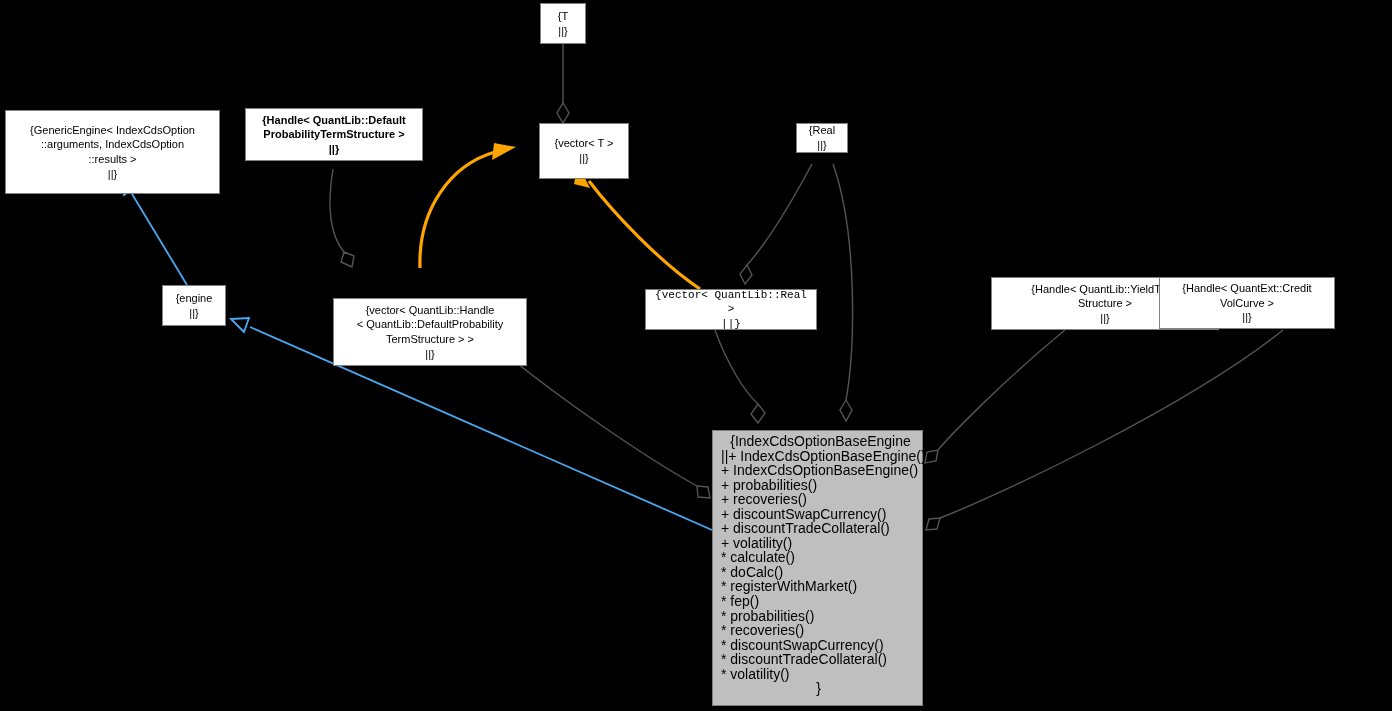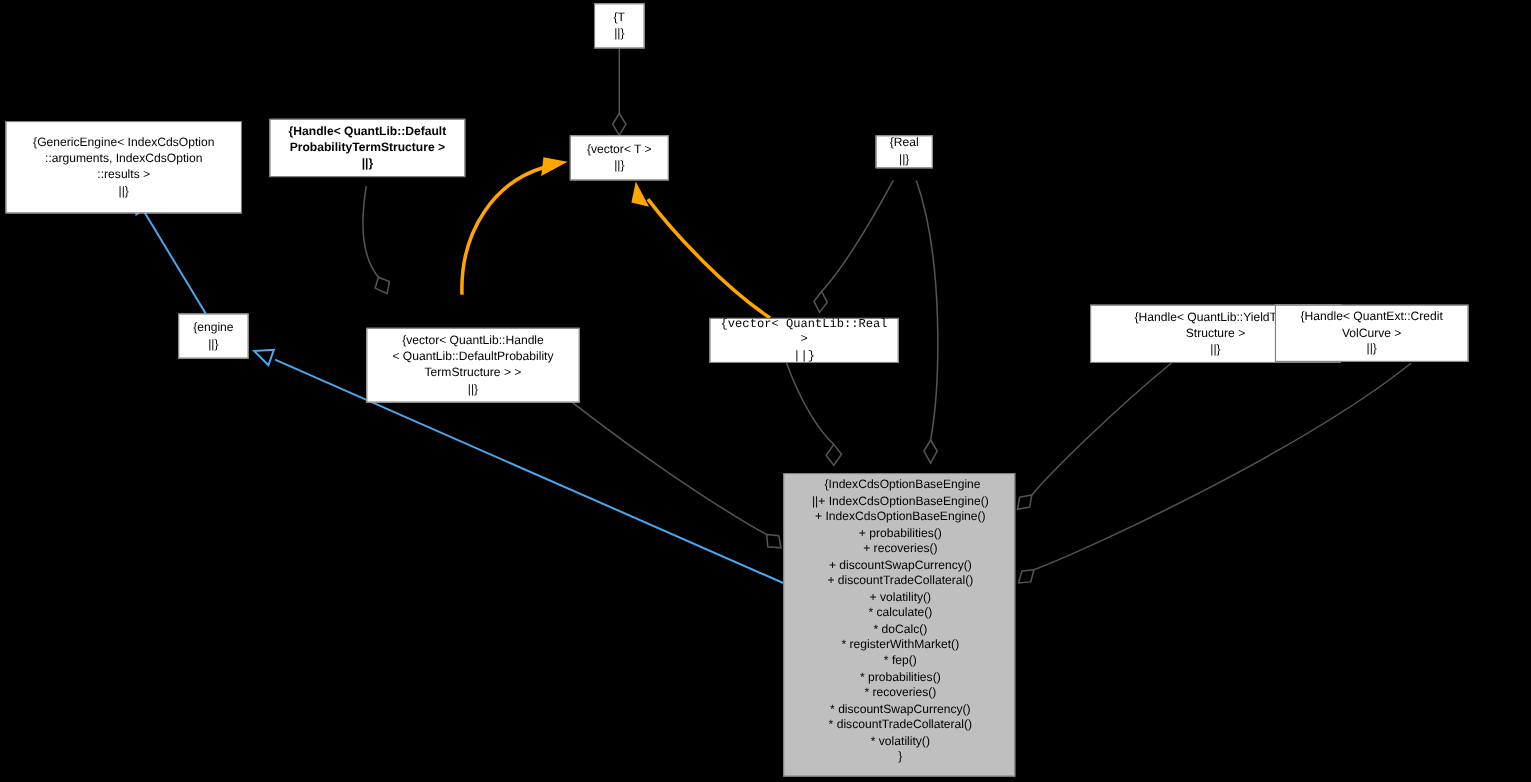--- a/index.html
+++ b/index.html
@@ -46,30 +46,30 @@
   .node.shaded {
     background: #bfbfbf;
     border: 1px solid #808080;
   }
   .node-main {
     text-align: left;
     align-items: stretch;
     justify-content: flex-start;
     padding: 3px 6px 3px 8px;
     line-height: 14.55px;
-    font-size: 11px;
+    font-size: 14px;
   }
   .main-title {
     text-align: center;
     white-space: pre;
     padding-left: 4px;
   }
   .main-row {
     white-space: pre;
-    text-align: center;
+    text-align: left;
   }
   .main-close {
     text-align: center;
     white-space: pre;
   }
 </style>
 </head>
 <body>
 
 <div id="canvas">
@@ -142,21 +142,21 @@
 
   <div class="node" style="left: 5px; top: 110px; width: 215px; height: 84px;">{GenericEngine&lt; IndexCdsOption
 ::arguments, IndexCdsOption
 ::results &gt;
 ||}</div>
 
   <div class="node" style="left: 245px; top: 108px; width: 178px; height: 53px; font-weight: bold;">{Handle&lt; QuantLib::Default
 ProbabilityTermStructure &gt;
 ||}</div>
 
-  <div class="node" style="left: 518px; top: 123px; width: 90px; height: 41px; text-align: center;">{vector&lt; T &gt;
+  <div class="node" style="left: 539px; top: 123px; width: 90px; height: 56px; text-align: center;">{vector&lt; T &gt;
 ||}</div>
 
   <div class="node" style="left: 796px; top: 123px; width: 52px; height: 30px;">{Real
 ||}</div>
 
   <div class="node" style="left: 162px; top: 285px; width: 64px; height: 41px;">{engine
 ||}</div>
 
   <div class="node" style="left: 333px; top: 270px; width: 194px; height: 68px; margin-top: 28px;">{vector&lt; QuantLib::Handle
 &lt; QuantLib::DefaultProbability

